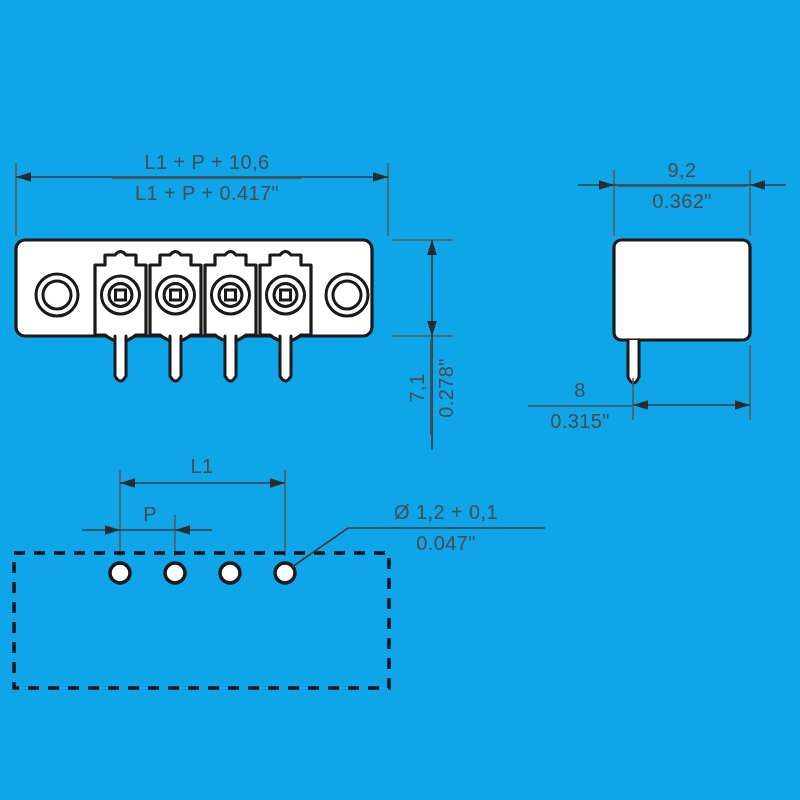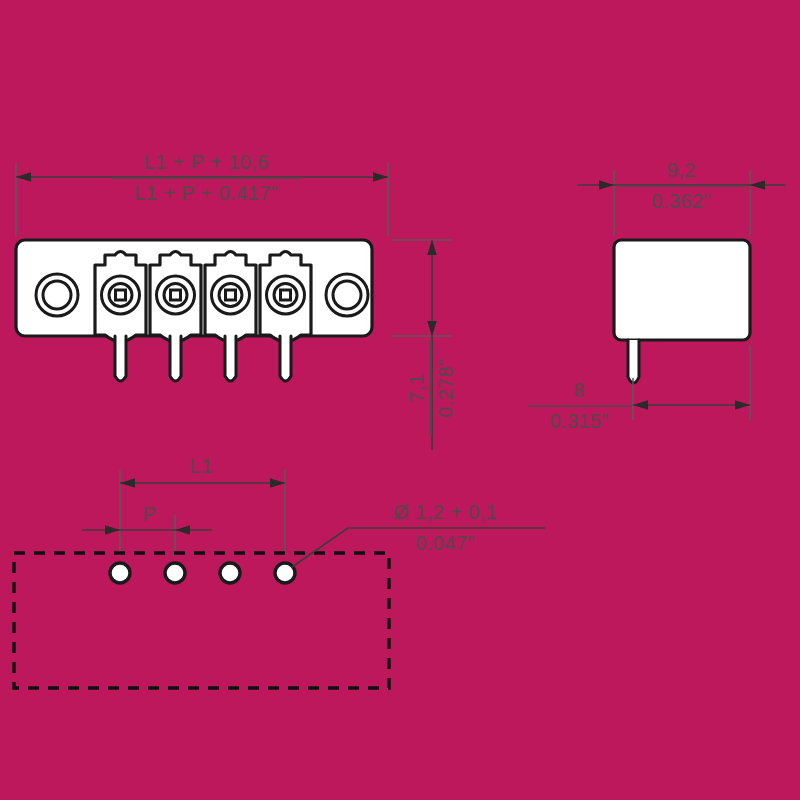--- a/index.html
+++ b/index.html
@@ -10,21 +10,21 @@
   body {
     width: 800px;
     height: 800px;
     overflow: hidden;
     font-family: "Liberation Sans", sans-serif;
   }
   #drawing-root {
     position: relative;
     width: 800px;
     height: 800px;
-    background: #be185d;
+    background: #0ea5e9;
   }
   svg.sheet {
     display: block;
     width: 800px;
     height: 800px;
   }
   text {
     font-family: "Liberation Sans", sans-serif;
     fill: #4b4b4b;
   }

